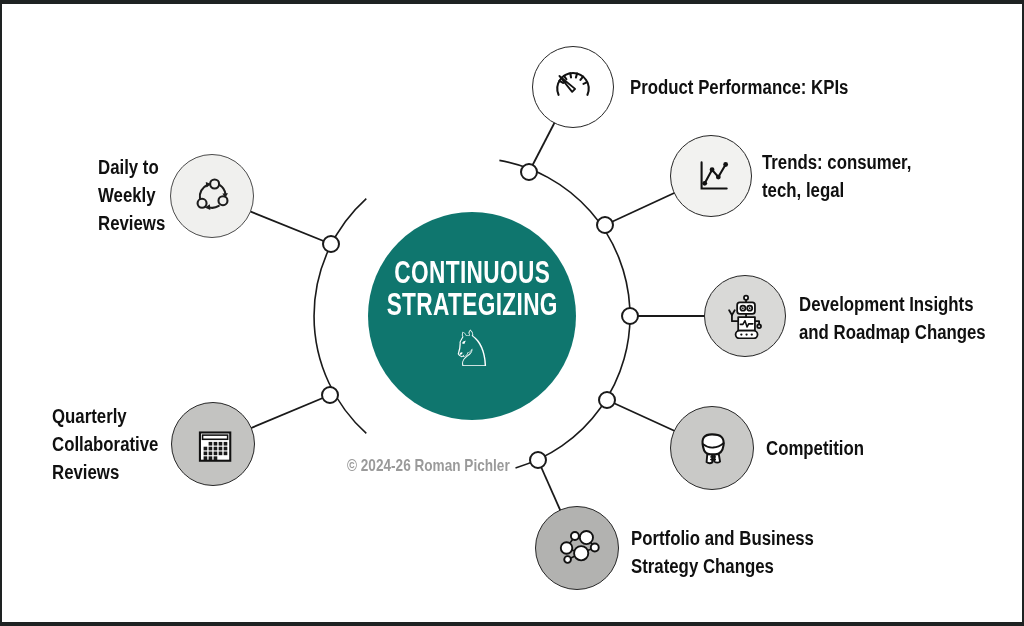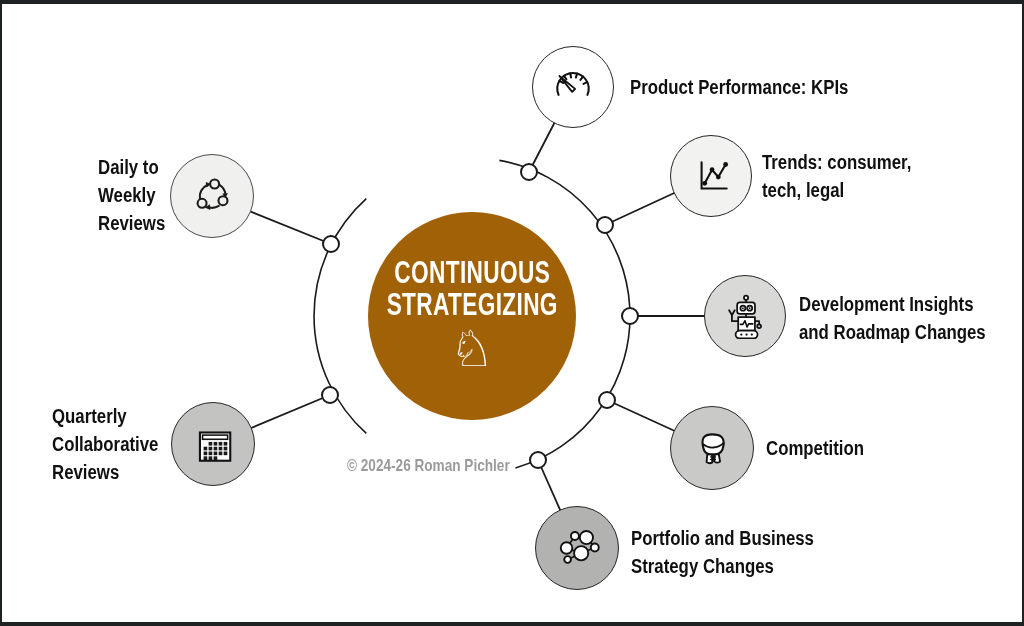--- a/index.html
+++ b/index.html
@@ -50,21 +50,21 @@
       <circle cx="527" cy="168" r="8"></circle>
       <circle cx="603" cy="221" r="8"></circle>
       <circle cx="628" cy="312" r="8"></circle>
       <circle cx="605" cy="396" r="8"></circle>
       <circle cx="536" cy="456" r="8"></circle>
       <circle cx="329" cy="240" r="8"></circle>
       <circle cx="328" cy="391" r="8"></circle>
     </g>
   </svg>
 
-  <div class="hub" style="background: #a16207;">
+  <div class="hub" style="background: #0f766e;">
     <div class="hub-title">
       <div>CONTINUOUS</div>
       <div>STRATEGIZING</div>
     </div>
     <div class="knight">♘</div>
   </div>
 
   <div class="copyright" style="color: rgb(154, 154, 154);">© 2024-26 Roman Pichler</div>
 
   <div class="sat" style="left: 530px; top: 42px; width: 82px; height: 82px; background: rgb(255, 255, 255);">

